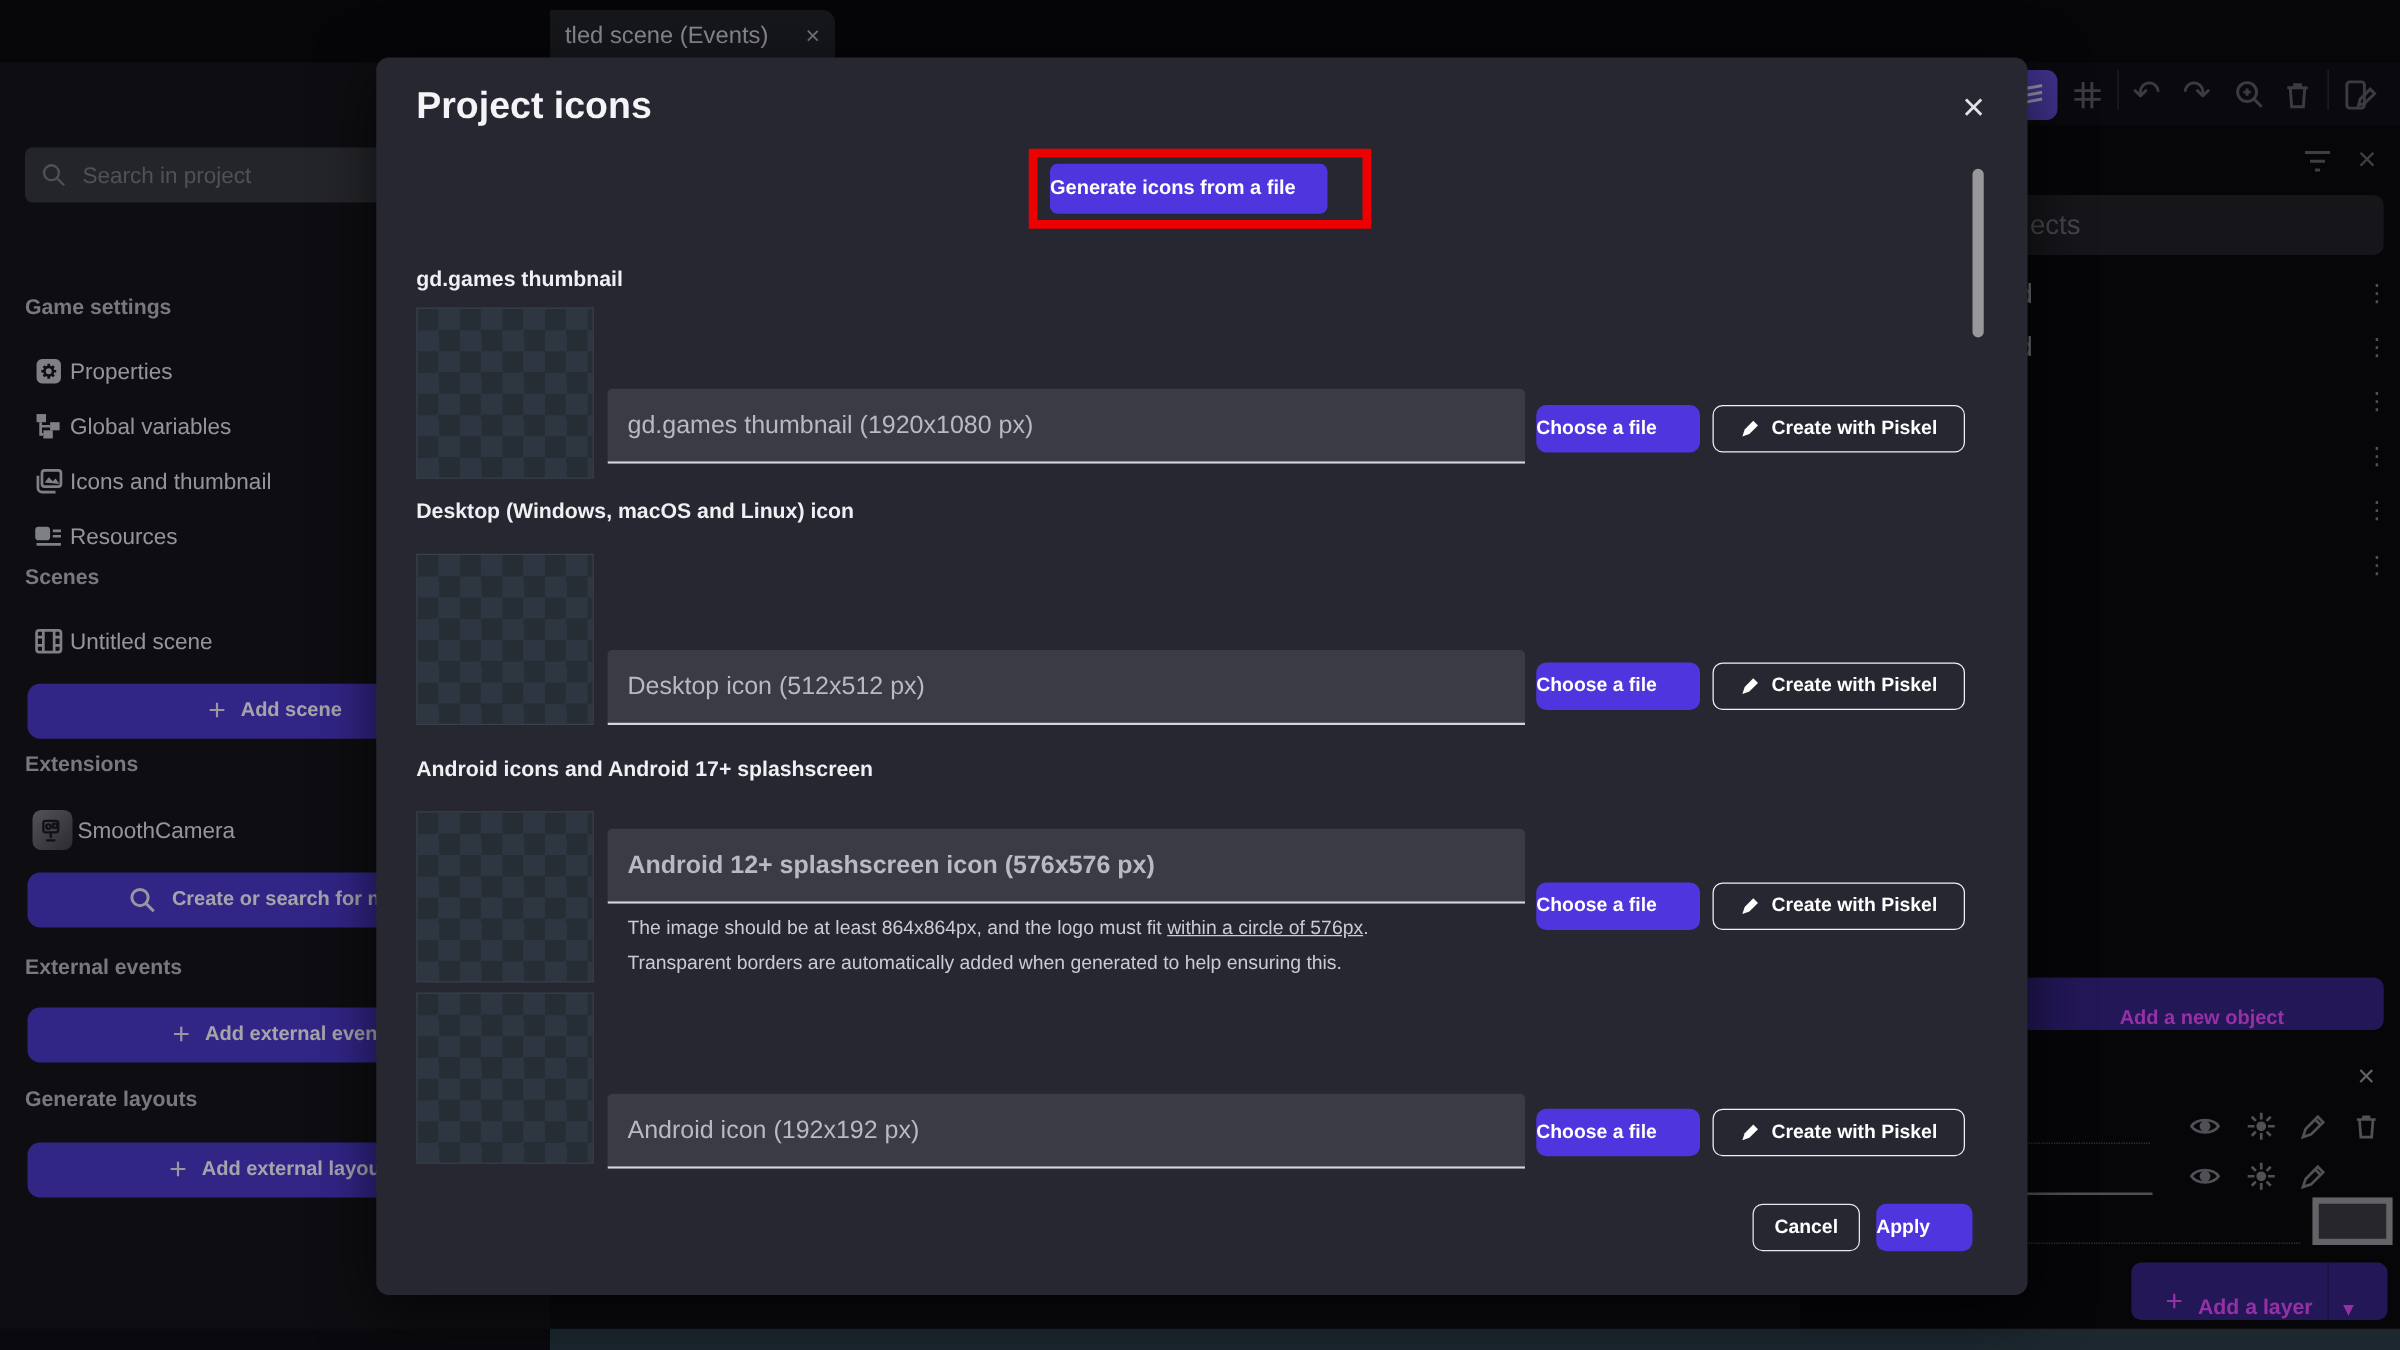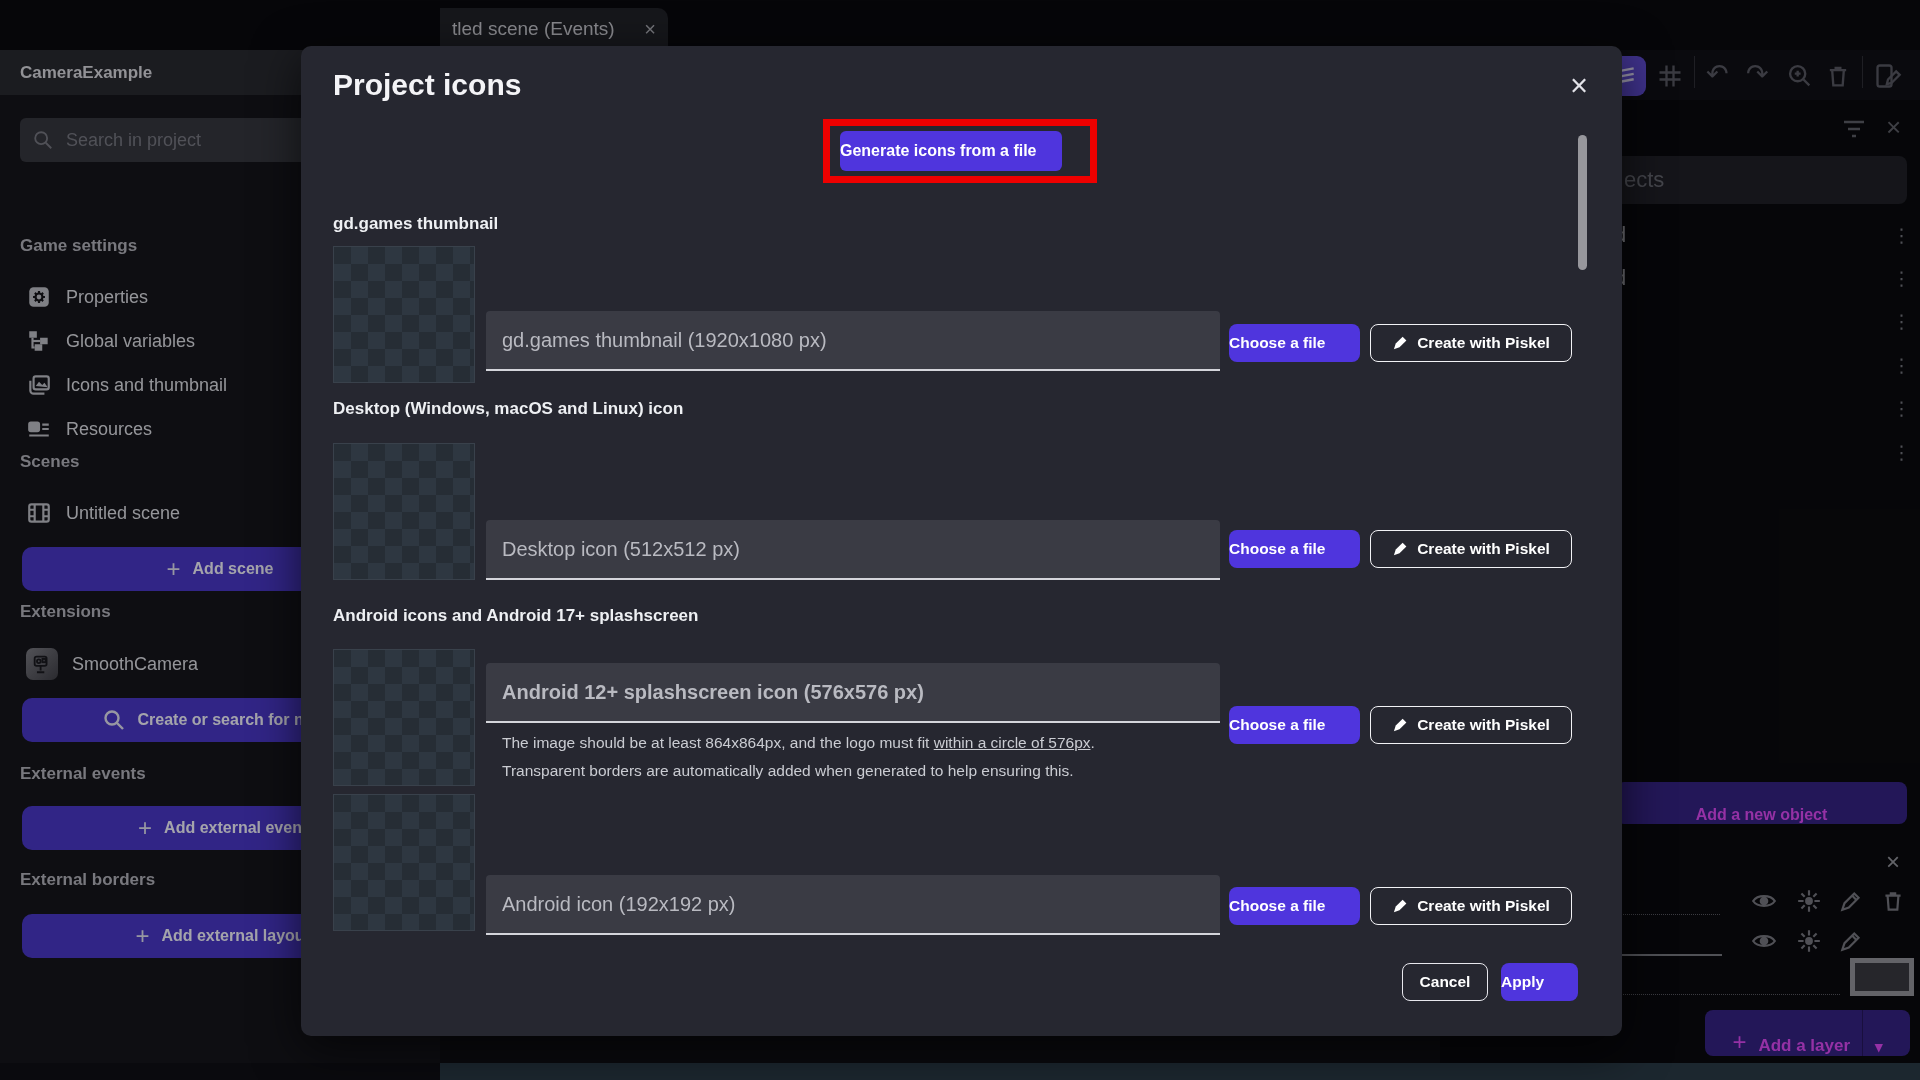--- a/index.html
+++ b/index.html
@@ -21,21 +21,21 @@
   .sidebar{left:0;top:50px;width:440px;height:1013px;background:#131317;}
   .sb-header{left:0;top:0;width:440px;height:45px;background:#26272c;
              display:flex;align-items:center;padding-left:20px;box-sizing:border-box;}
   .sb-title{color:#d4d4d9;font-weight:bold;font-size:17px;}
   .sb-search{left:20px;top:68px;width:400px;height:44px;background:#33343a;
              border-radius:6px;display:flex;align-items:center;padding:0 12px;box-sizing:border-box;gap:10px;}
   .sb-search input{background:transparent;border:none;outline:none;color:#c4c5cb;
              font-size:18px;width:100%;font-family:inherit;}
   .sb-search input::placeholder{color:#74757d;}
   .sb-h{color:#aeaeb5;font-weight:bold;font-size:17px;left:20px;white-space:nowrap;}
-  .sb-item{left:0;width:440px;height:34px;display:flex;align-items:center;gap:14px;
+  .sb-item{left:0;width:440px;height:34px;display:flex;align-items:center;gap:4px;
            padding-left:26px;box-sizing:border-box;color:#d8d9de;font-size:18px;cursor:pointer;}
   .sb-item .ic{color:#b9bac0;width:26px;height:26px;flex:0 0 26px;}
   .sb-btn{left:22px;width:396px;height:44px;background:#4634c2;border-radius:10px;
           display:flex;align-items:center;justify-content:center;gap:12px;
           color:#efeff8;font-weight:bold;font-size:16px;cursor:pointer;}
   .sb-btn .plus{font-size:24px;font-weight:normal;line-height:24px;color:#dcdcea;}
   .smoothcam-ic{width:32px;height:32px;border-radius:7px;flex:0 0 32px;
           background:linear-gradient(135deg,#77777d,#3c3c42);display:flex;align-items:center;justify-content:center;}
 
   
@@ -91,23 +91,20 @@
 
 <div id="app">
 
   <div class="abs topbar"></div>
   <div class="abs tab">
     <span class="tab-label">tled scene (Events)</span>
     <span class="tab-close">×</span>
   </div>
 
   <div class="abs sidebar">
-    <div class="abs sb-header">
-      <span class="sb-title">CameraExample</span>
-    </div>
     <div class="abs sb-search">
       <span class="ic">
         <svg width="22" height="22" viewBox="0 0 24 24" fill="none" stroke="#74757d" stroke-width="2">
             <circle cx="10" cy="10" r="6.5"></circle>
             <path d="M15 15 L21 21"></path>
           </svg>
       </span>
       <input readonly="" placeholder="Search in project" style="">
     </div>
 
@@ -197,21 +194,21 @@
       </span>
       <span>Create or search for new e</span>
     </div>
 
     <div class="abs sb-h" style="top:714px;">External events</div>
     <div class="abs sb-btn" style="top:756px;">
       <span class="plus">+</span>
       <span>Add external even</span>
     </div>
 
-    <div class="abs sb-h" style="top:820px;">External borders</div>
+    <div class="abs sb-h" style="top:820px;">Generate layouts</div>
     <div class="abs sb-btn" style="top:864px;">
       <span class="plus">+</span>
       <span>Add external layou</span>
     </div>
   </div>
 
   <div class="abs objpanel"></div>
 
   <div class="abs layersbtn">
     <svg width="26" height="26" viewBox="0 0 24 24" fill="none" stroke="#d9d4ef" stroke-width="2.2">

